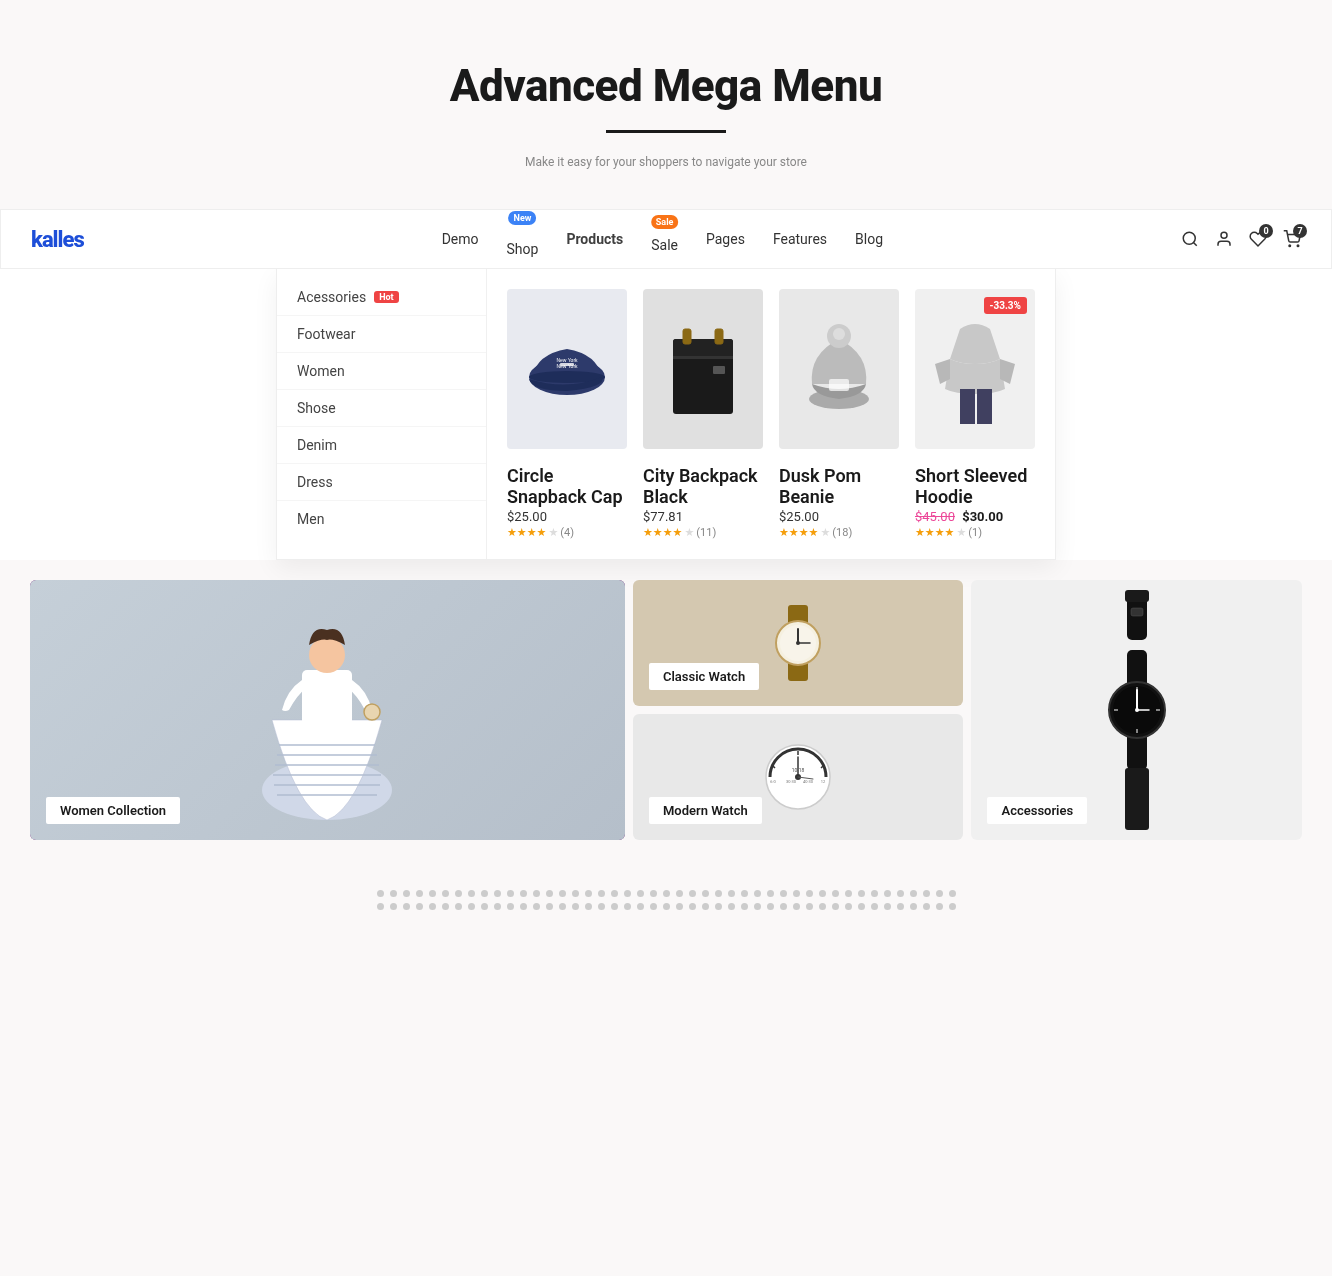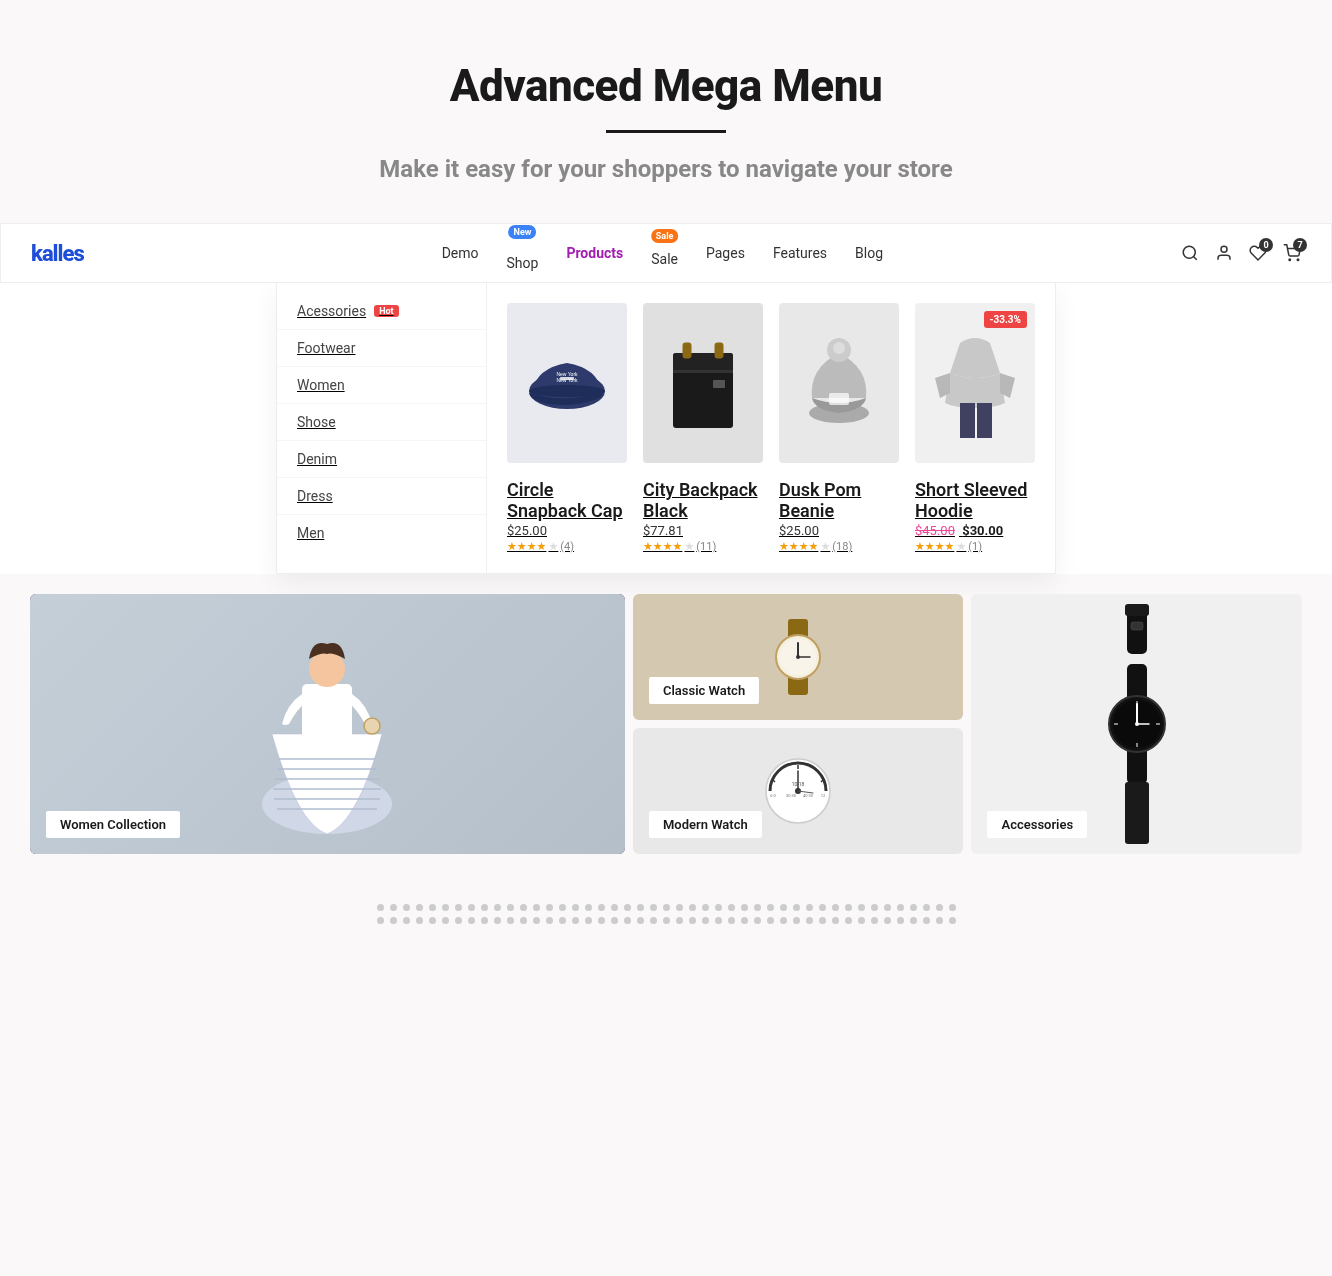--- a/index.html
+++ b/index.html
@@ -21,23 +21,23 @@
       color: #1a1a1a;
       letter-spacing: -0.5px;
     }
     .hero-divider {
       width: 120px;
       height: 3px;
       background: #1a1a1a;
       margin: 18px auto 22px;
     }
     .hero-subtitle {
-      font-size: 24px;
+      font-size: 12px;
       color: #888;
-      font-weight: 700;
+      font-weight: 400;
     }
 
     
     .navbar {
       background: #fff;
       border: 1px solid #eee;
       display: flex;
       align-items: center;
       padding: 0 30px;
       height: 60px;
@@ -73,21 +73,21 @@
       border-radius: 20px;
       color: #fff;
       font-weight: 700;
       position: absolute;
       top: -10px;
       left: 50%;
       transform: translateX(-50%);
     }
     .nav-badge.blue { background: #3b82f6; }
     .nav-badge.orange { background: #f97316; }
-    .nav-active { font-weight: 700; color: #a21caf; }
+    .nav-active { font-weight: 700; color: #404040; }
     .navbar-icons {
       display: flex;
       align-items: center;
       gap: 16px;
     }
     .icon-btn {
       cursor: pointer;
       color: #333;
       font-size: 18px;
       display: flex;
@@ -193,21 +193,20 @@
     .star-count {
       color: #888;
       font-size: 11px;
     }
 
     
     .mega-menu-container {
       position: relative;
       width: 100%;
       background: #fff;
-      text-decoration: underline;
     }
     .mega-menu-inner {
       display: flex;
       max-width: 780px;
       margin: 0 auto;
       border: 1px solid #eee;
       border-top: none;
       box-shadow: 0 8px 24px rgba(0,0,0,0.06);
     }
 

